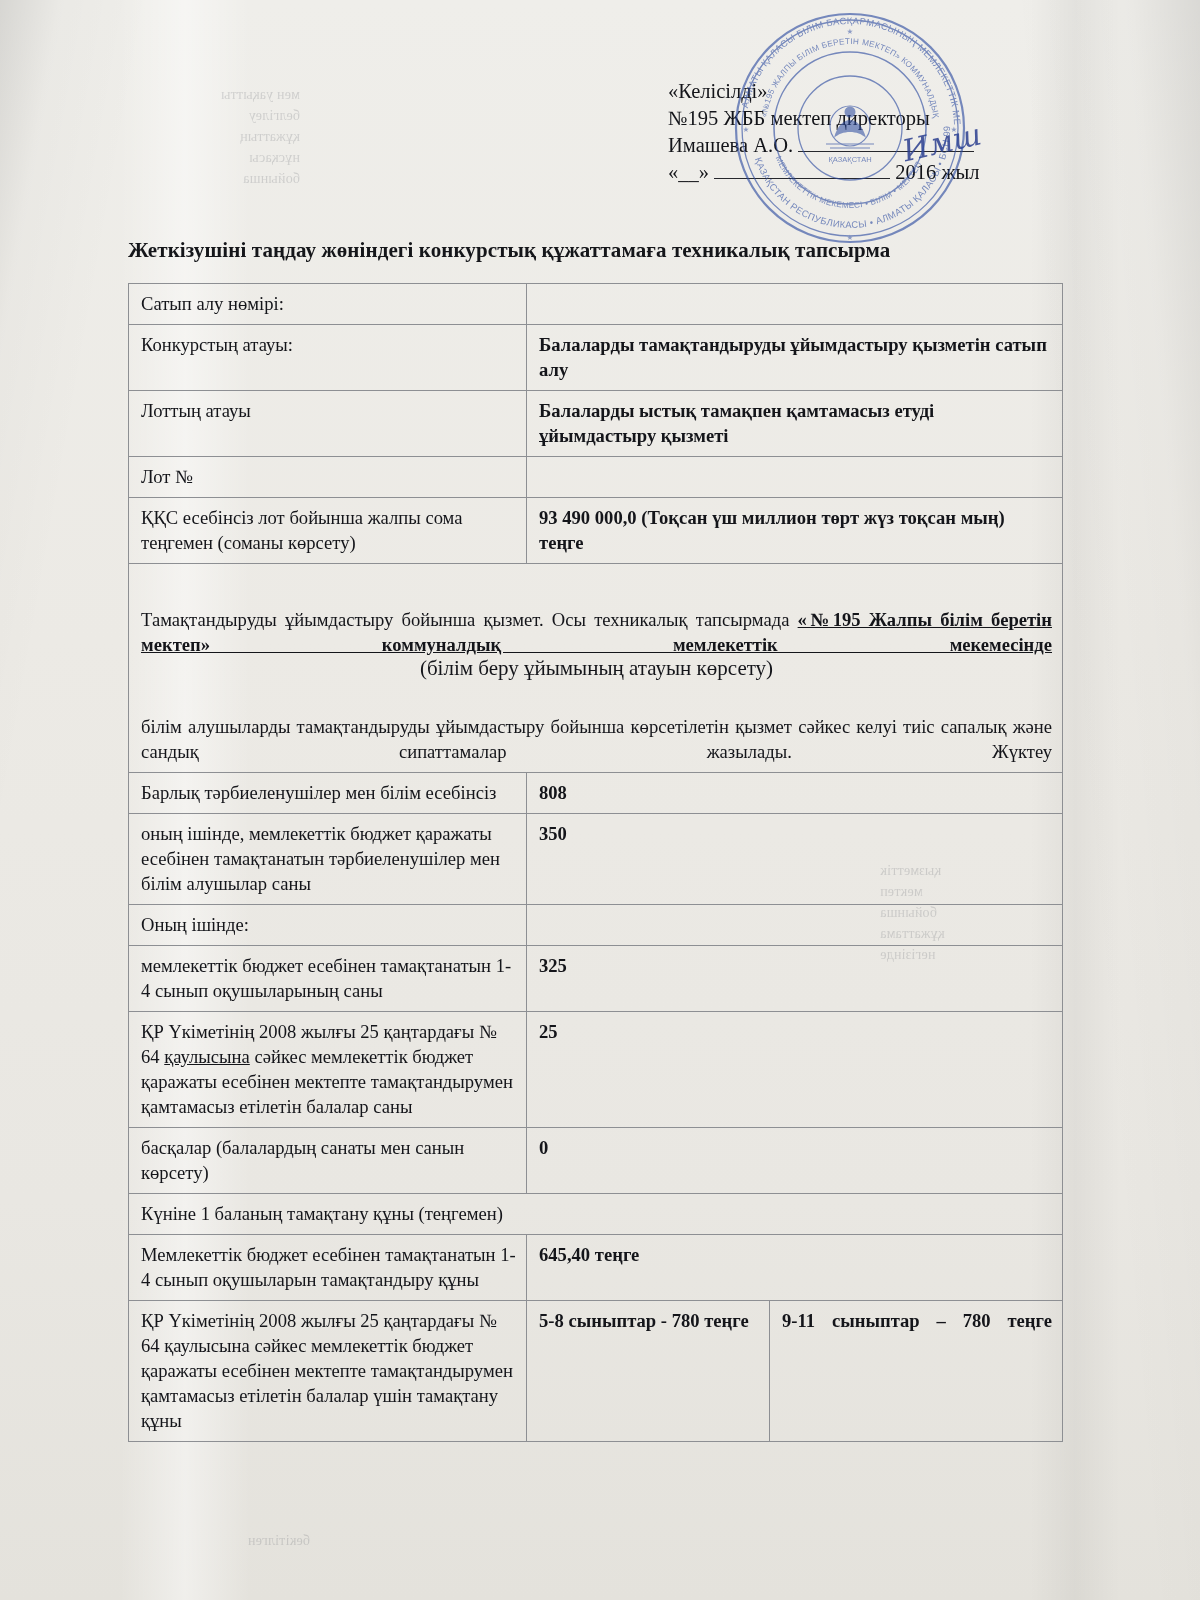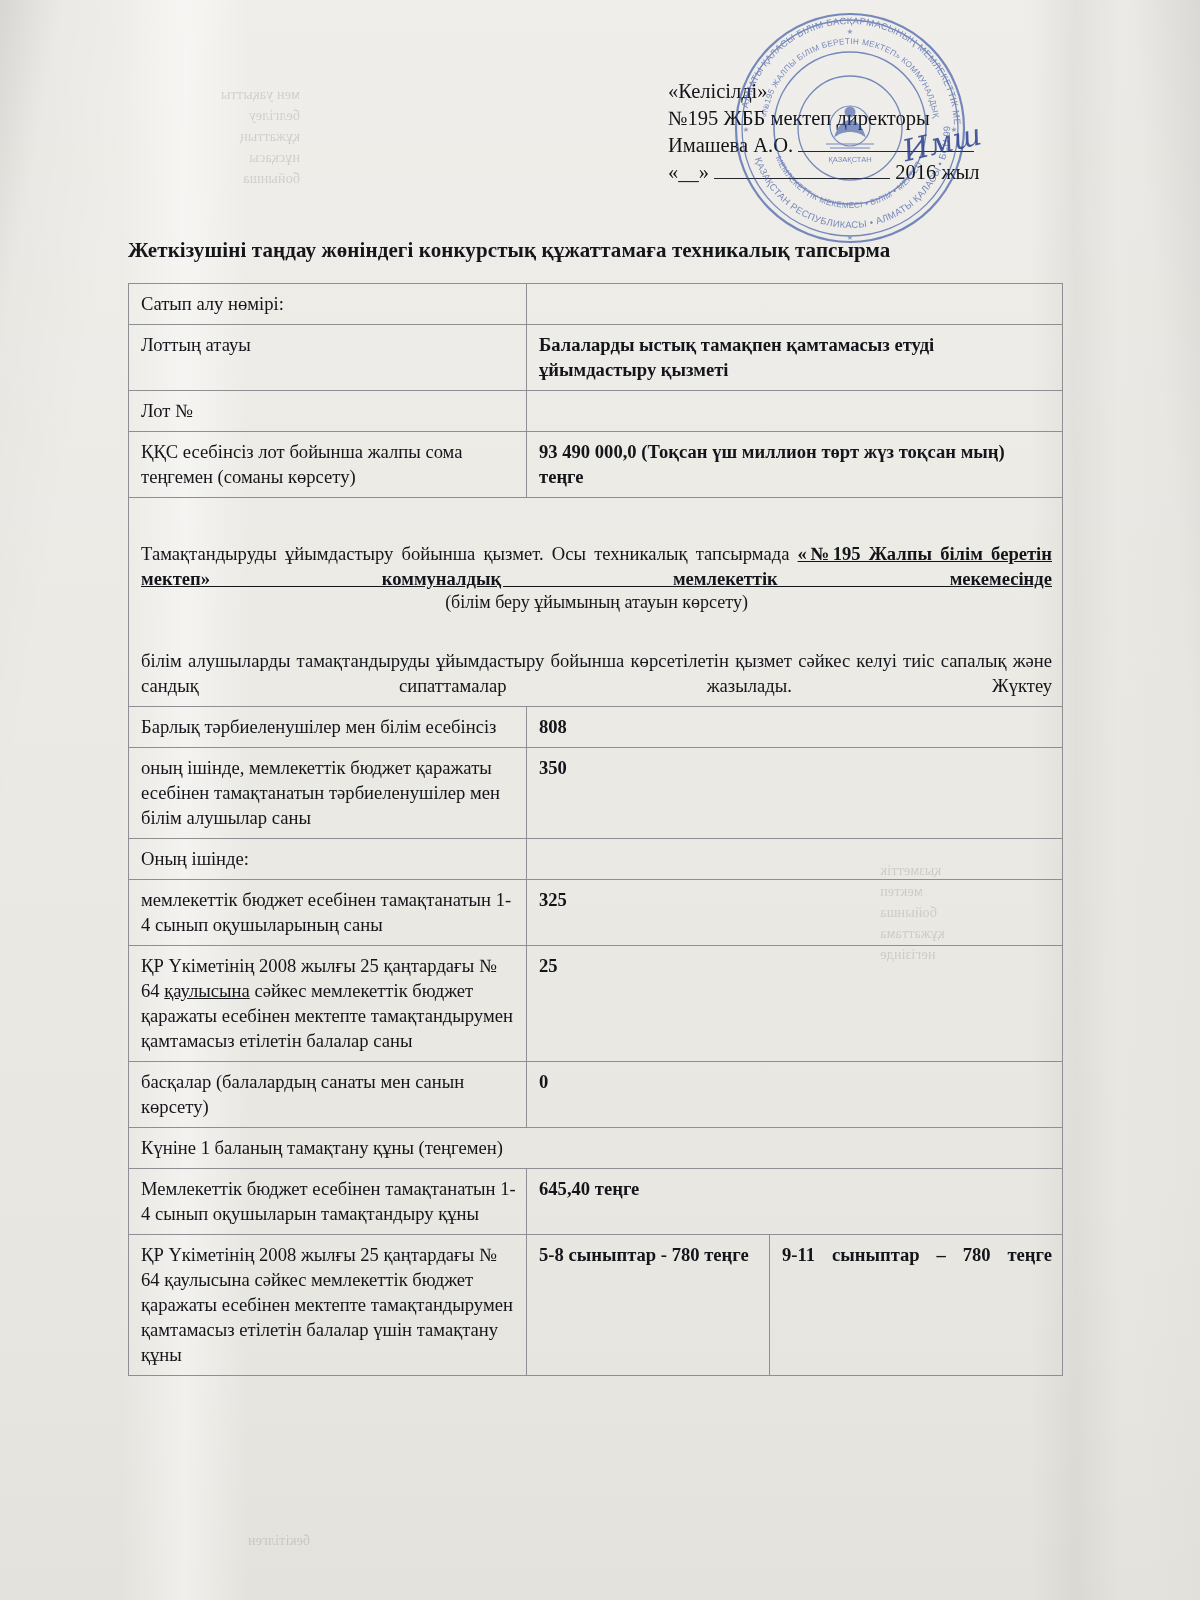--- a/index.html
+++ b/index.html
@@ -133,21 +133,21 @@
   td.num { font-weight: bold; width: 245px; }
   td.full { }
   .just-last-left {
     text-align: justify;
   }
   .u { text-decoration: underline; }
   .b { font-weight: bold; }
   .small-note {
     display: block;
     text-align: center;
-    font-size: 18px;
+    font-size: 21px;
     line-height: 20px;
     font-weight: normal;
     margin: 1px 0 2px 0;
   }
   td.split-a { width: 220px; font-weight: bold; }
   td.split-b { font-weight: bold; }
   .spread { text-align: justify; text-align-last: justify; margin-top: 36px; }
 </style>
 </head>
 <body>
@@ -227,20 +227,24 @@
 
   <div class="doc-title">Жеткізушіні таңдау жөніндегі конкурстық құжаттамаға техникалық тапсырма</div>
 
   <table class="main">
     <tbody>
       <tr>
         <td class="label">Сатып алу нөмірі:</td>
         <td class="value" colspan="2"></td>
       </tr>
       <tr>
+        <td class="label">Конкурстың атауы:</td>
+        <td class="value" colspan="2">Балаларды тамақтандыруды ұйымдастыру қызметін сатып алу</td>
+      </tr>
+      <tr>
         <td class="label">Лоттың атауы</td>
         <td class="value" colspan="2">Балаларды ыстық тамақпен қамтамасыз етуді ұйымдастыру қызметі</td>
       </tr>
       <tr>
         <td class="label">Лот №</td>
         <td class="value" colspan="2"></td>
       </tr>
       <tr>
         <td class="label">ҚҚС есебінсіз лот бойынша жалпы сома теңгемен (соманы көрсету)</td>
         <td class="value" colspan="2">93 490 000,0 (Тоқсан үш миллион төрт жүз тоқсан мың) теңге</td>

